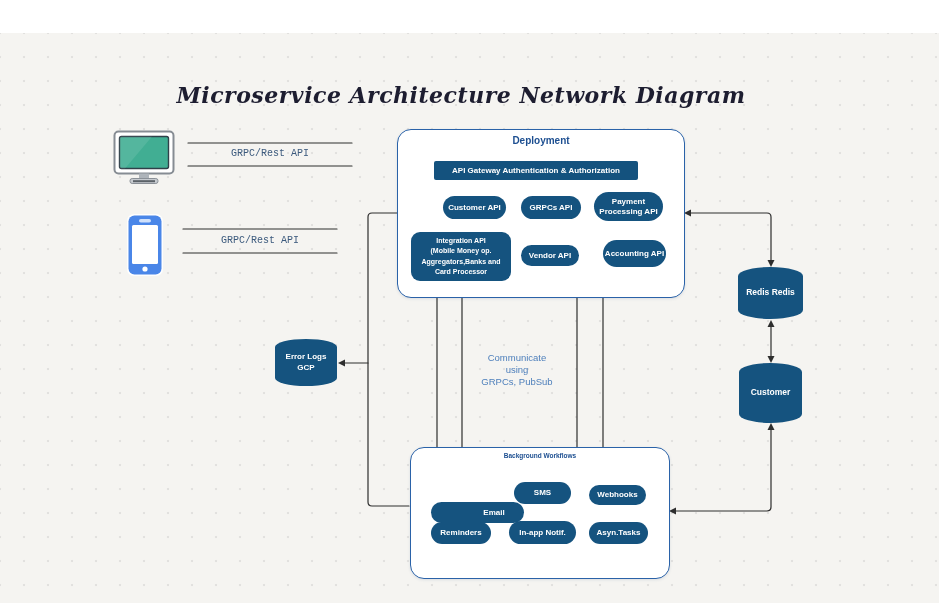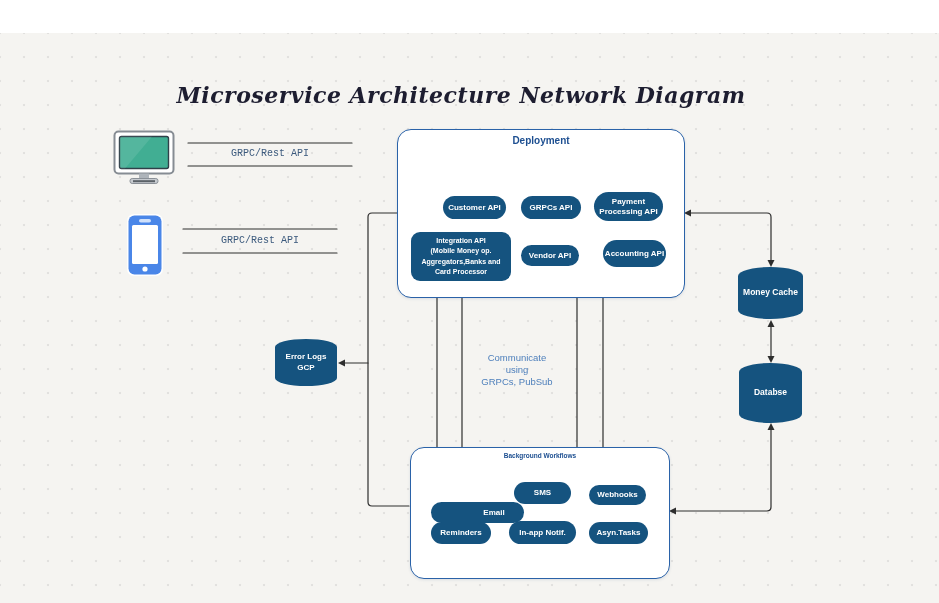--- a/index.html
+++ b/index.html
@@ -111,47 +111,48 @@
       <rect x="6" y="12" width="26" height="39" rx="1.5" fill="#ffffff"></rect>
       <circle cx="19" cy="56" r="2.6" fill="#ffffff"></circle>
     </svg>
   </div>
 
   <div class="grpc-label" style="left:188px;top:111px;width:164px;">GRPC/Rest API</div>
   <div class="grpc-label" style="left:183px;top:198px;width:154px;">GRPC/Rest API</div>
 
   <div class="frame-box" style="left:397px;top:96px;width:286px;height:167px;">
     <div class="frame-title" style="top:5px;font-size:10px;">Deployment</div>
+    <div class="bar" style="left:36px;top:31px;width:204px;height:19px;">API Gateway Authentication &amp; Authorization</div>
     <div class="pill" style="left:45px;top:66px;width:63px;height:23px;">Customer API</div>
     <div class="pill" style="left:123px;top:66px;width:60px;height:23px;">GRPCs API</div>
     <div class="pill" style="left:196px;top:62px;width:69px;height:29px;border-radius:15px;">Payment Processing API</div>
     <div class="roundbox" style="left:13px;top:102px;width:100px;height:49px;">Integration API
 (Mobile Money op.
 Aggregators,Banks and
 Card Processor</div>
     <div class="pill" style="left:123px;top:115px;width:58px;height:21px;">Vendor API</div>
     <div class="pill" style="left:205px;top:110px;width:63px;height:27px;border-radius:14px;">Accounting API</div>
   </div>
 
   <div class="note" style="left:447px;top:319px;width:140px;">Communicate
 using
 GRPCs, PubSub</div>
 
   <div class="cylinder" style="left:738px;top:234px;width:65px;height:52px;">
     <svg viewBox="0 0 65 52" preserveAspectRatio="none">
       <path d="M0,9 a32.5,9 0 0 1 65,0 v34 a32.5,9 0 0 1 -65,0 z" fill="#15537f"></path>
     </svg>
-    <div class="cyl-label">Money Cache</div>
+    <div class="cyl-label">Redis Redis</div>
   </div>
 
   <div class="cylinder" style="left:739px;top:330px;width:63px;height:60px;">
     <svg viewBox="0 0 63 60" preserveAspectRatio="none">
       <path d="M0,9 a31.5,9 0 0 1 63,0 v42 a31.5,9 0 0 1 -63,0 z" fill="#15537f"></path>
     </svg>
-    <div class="cyl-label">Databse</div>
+    <div class="cyl-label">Customer</div>
   </div>
 
   <div class="cylinder" style="left:275px;top:306px;width:62px;height:47px;">
     <svg viewBox="0 0 62 47" preserveAspectRatio="none">
       <path d="M0,8 a31,8 0 0 1 62,0 v31 a31,8 0 0 1 -62,0 z" fill="#15537f"></path>
     </svg>
     <div class="cyl-label" style="font-size:8px;">Error Logs
 GCP</div>
   </div>
 

